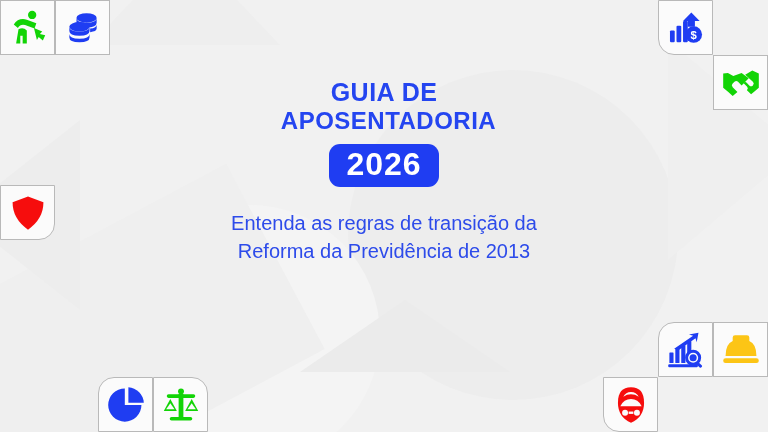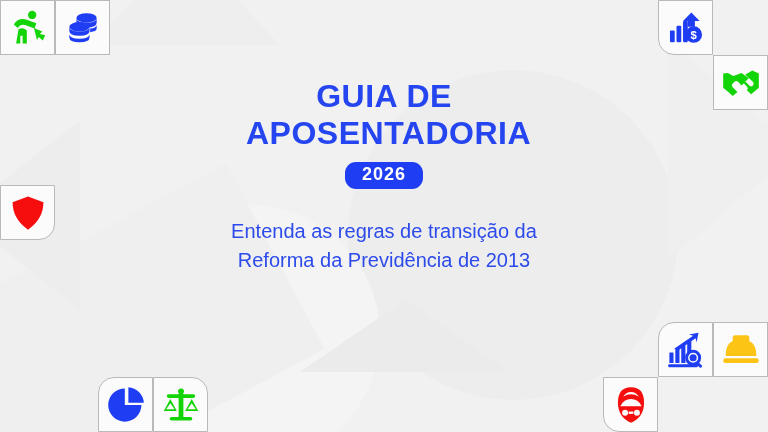--- a/index.html
+++ b/index.html
@@ -109,42 +109,42 @@
     position:absolute;
     left:0; right:0;
     top:78px;
     display:flex;
     flex-direction:column;
     align-items:center;
     text-align:center;
   }
 
   .title {
-    font-size:32px;
+    font-size:25px;
     font-weight:bold;
     color:#2445f0;
     letter-spacing:0.5px;
     line-height:1.17;
   }
-  .title-line2 { font-size:32px;margin-left:9px; }
+  .title-line2 { font-size:24px;margin-left:9px; }
 
   .badge {
     margin-top:9px;
     background:#1f3df2;
     color:#ffffff;
-    font-size:18px;
+    font-size:32px;
     font-weight:bold;
     letter-spacing:1px;
     padding:3px 17px 5px 17px;
     border-radius:11px;
     line-height:1.08;
   }
 
   .subtitle {
-    margin-top:28px;
+    margin-top:22px;
     font-size:20px;
     color:#2d4bea;
     line-height:1.42;
     font-weight:normal;
   }
   .subtitle div { white-space:nowrap; }
 </style>
 </head>
 <body>
 

